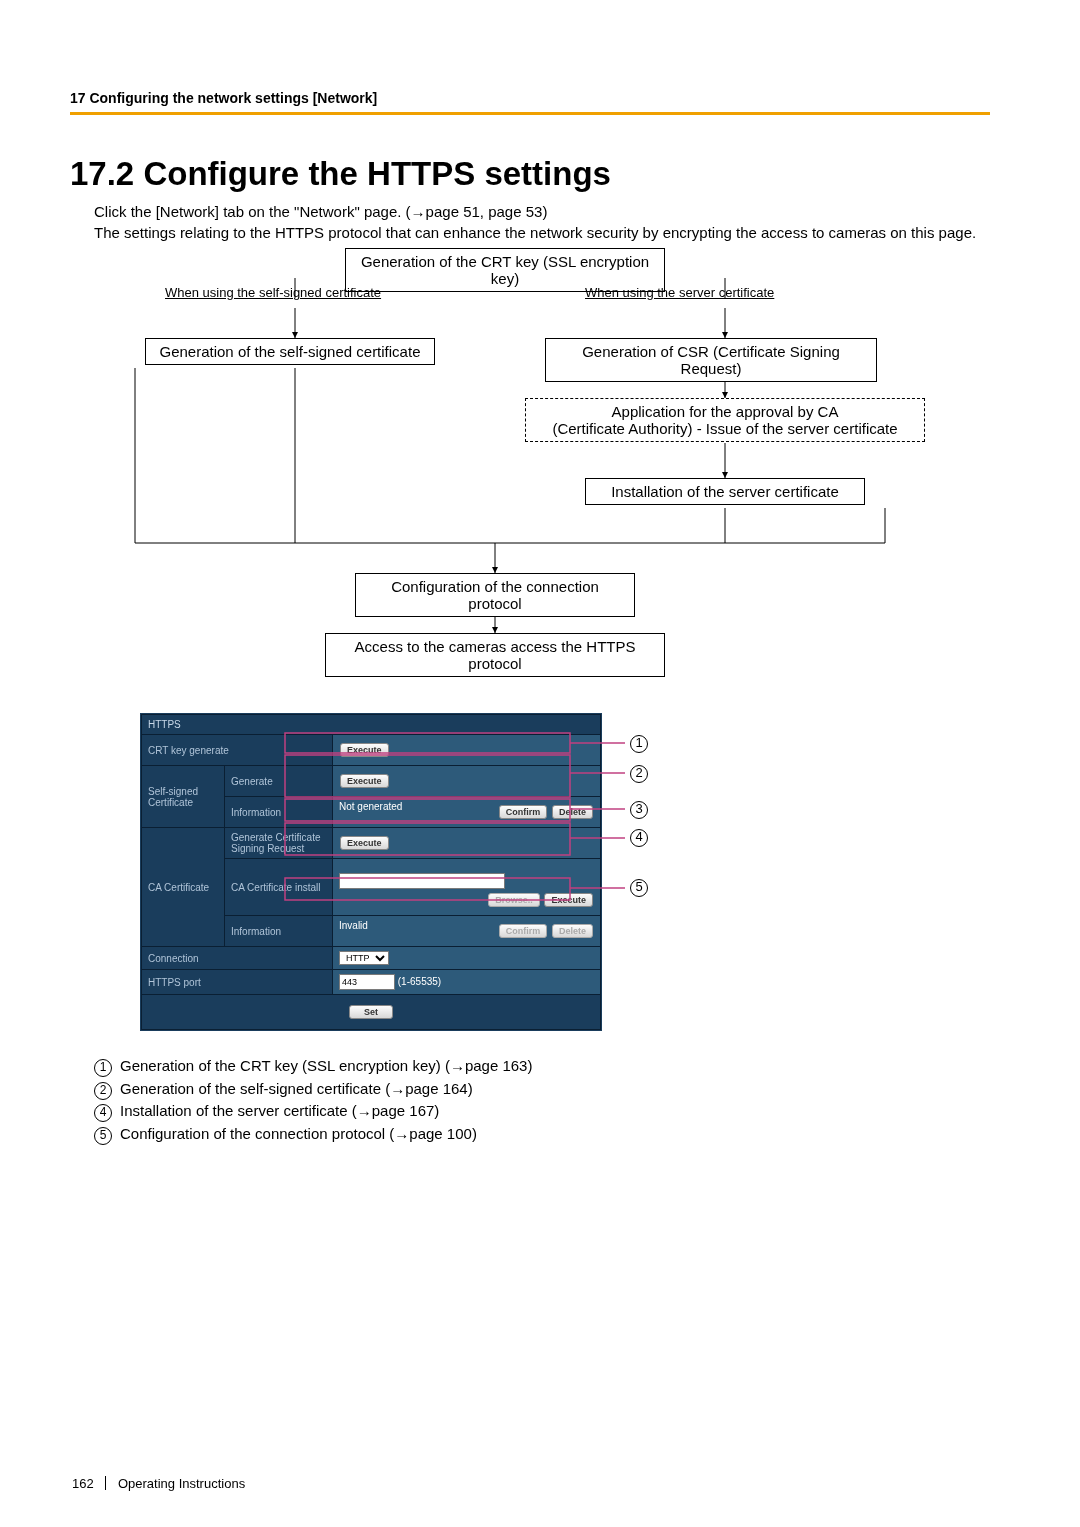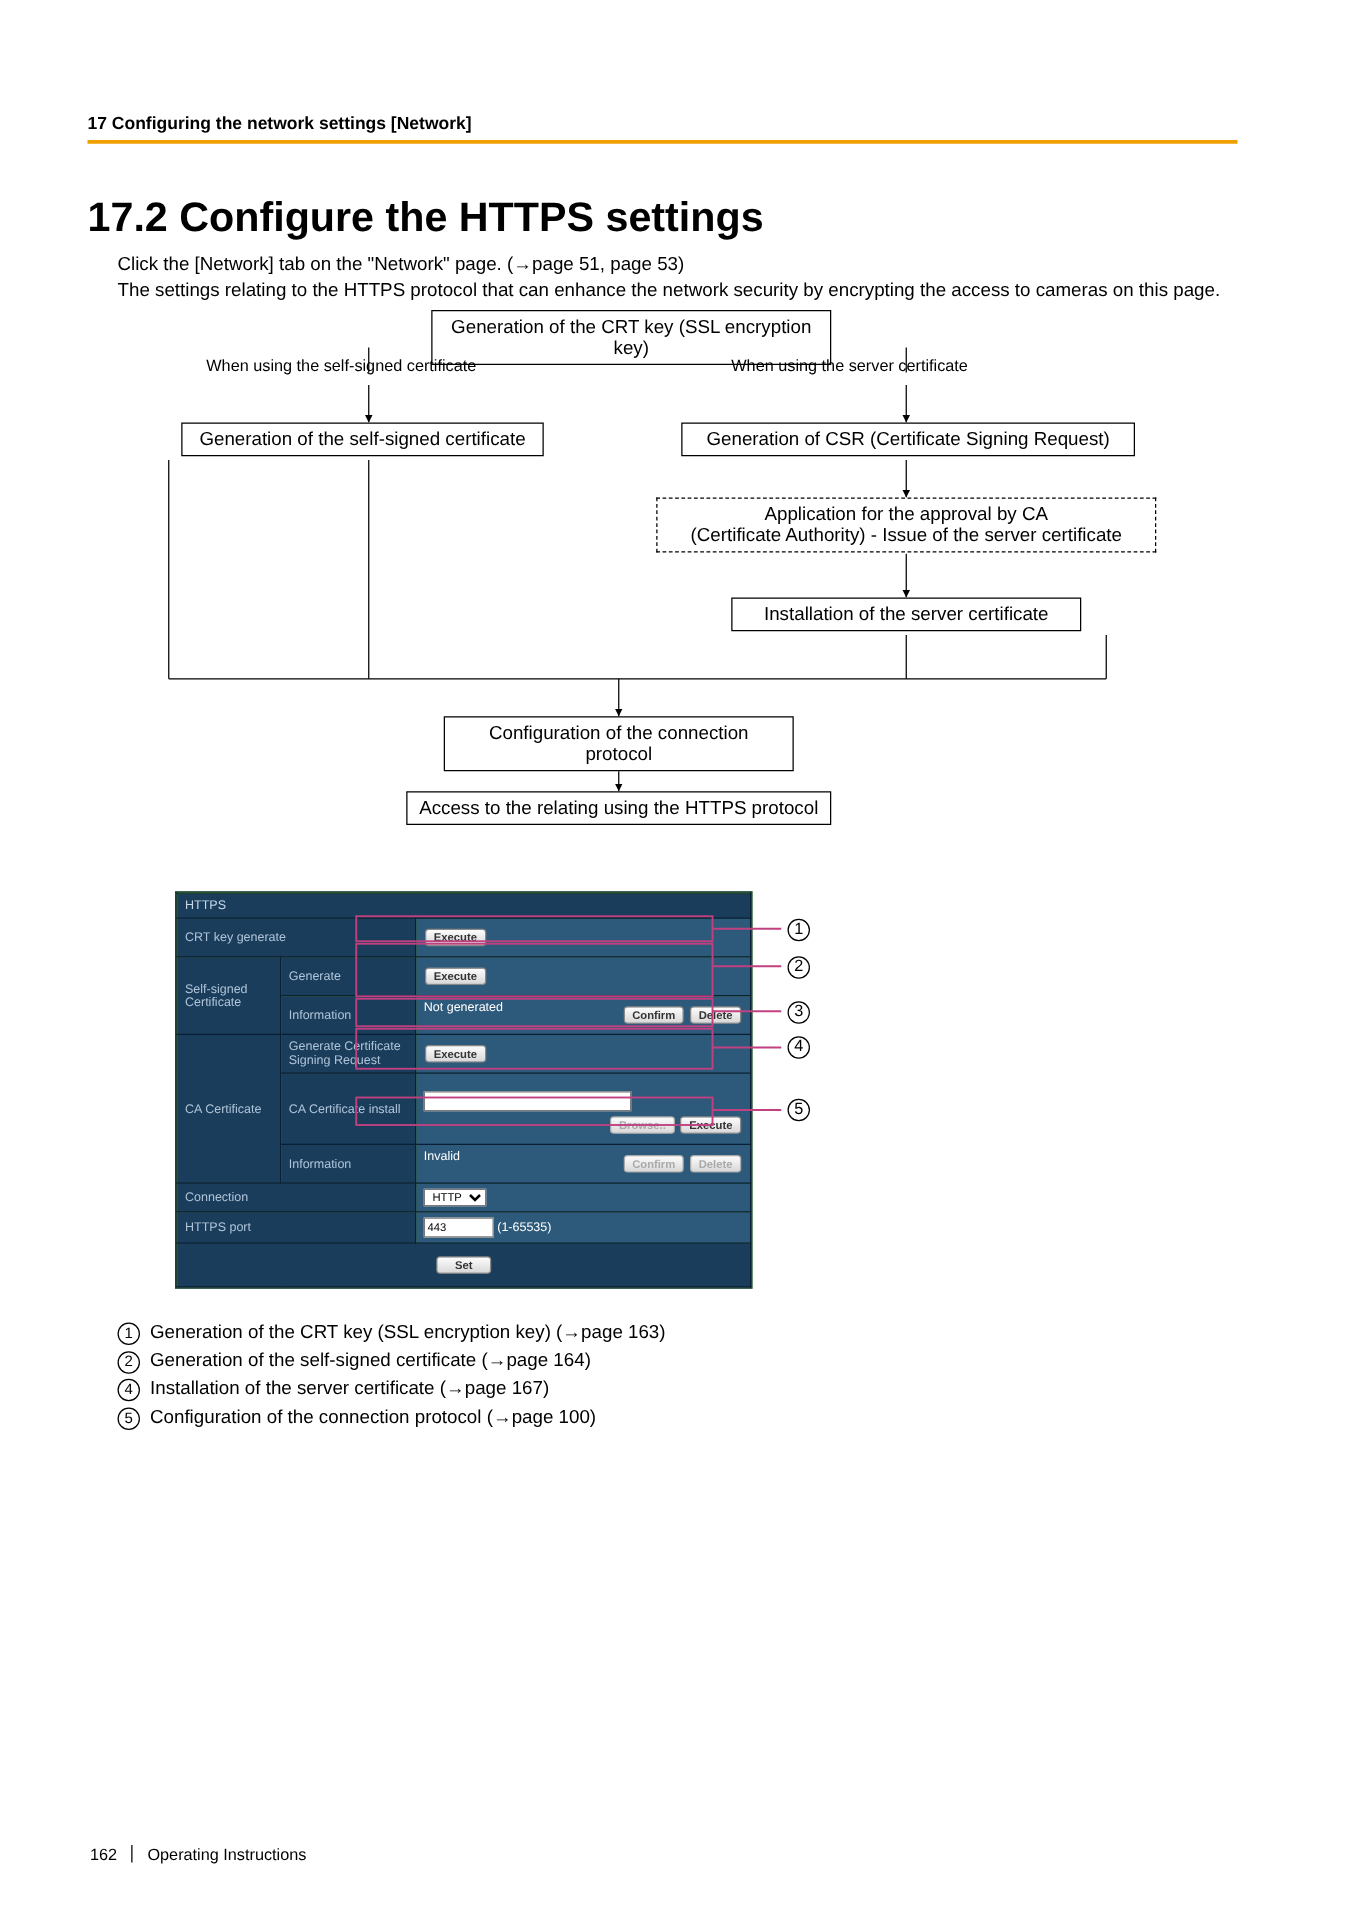--- a/index.html
+++ b/index.html
@@ -55,20 +55,21 @@
     padding: 4px 8px;
     text-align: center;
     box-sizing: border-box;
     display:flex;
     align-items:center;
     justify-content:center;
   }
   .label {
     position: absolute;
     font-size: 13px;
+    text-decoration: underline;
   }
   .dashed { border: 1px dashed #000; }
   svg.flow-lines {
     position: absolute;
     top:0; left:0; width:100%; height:100%;
   }
 
   
   .panel {
     width: 460px;
@@ -217,28 +218,28 @@
       <line x1="780" y1="265" x2="780" y2="300" stroke="#000"></line>
       <line x1="390" y1="300" x2="390" y2="330" stroke="#000" marker-end="url(#ah)"></line>
 
       <line x1="390" y1="360" x2="390" y2="390" stroke="#000" marker-end="url(#ah)"></line>
     </svg>
 
     <div class="box" style="left:240px;top:5px;width:320px;">Generation of the CRT key (SSL encryption key)</div>
     <div class="label" style="left:60px;top:42px;">When using the self-signed certificate</div>
     <div class="label" style="left:480px;top:42px;">When using the server certificate</div>
     <div class="box" style="left:40px;top:95px;width:290px;">Generation of the self-signed certificate</div>
-    <div class="box" style="left:440px;top:95px;width:363px;">Generation of CSR (Certificate Signing Request)</div>
+    <div class="box" style="left:440px;top:95px;width:332px;">Generation of CSR (Certificate Signing Request)</div>
     <div class="box dashed" style="left:420px;top:155px;width:400px;height:44px;flex-direction:column;">
       <span>Application for the approval by CA</span>
       <span>(Certificate Authority) - Issue of the server certificate</span>
     </div>
     <div class="box" style="left:480px;top:235px;width:280px;">Installation of the server certificate</div>
     <div class="box" style="left:250px;top:330px;width:280px;">Configuration of the connection protocol</div>
-    <div class="box" style="left:220px;top:390px;width:340px;">Access to the relating using the HTTPS protocol</div>
+    <div class="box" style="left:220px;top:390px;width:340px;">Access to the cameras access the HTTPS protocol</div>
   </div>
 
   <div class="callout-wrap" style="width:560px;margin-left:40px;">
     <div class="panel">
       <table>
         <tbody>
             <tr>
               <td class="hdr" colspan="3">HTTPS</td>
             </tr>
         <tr>

